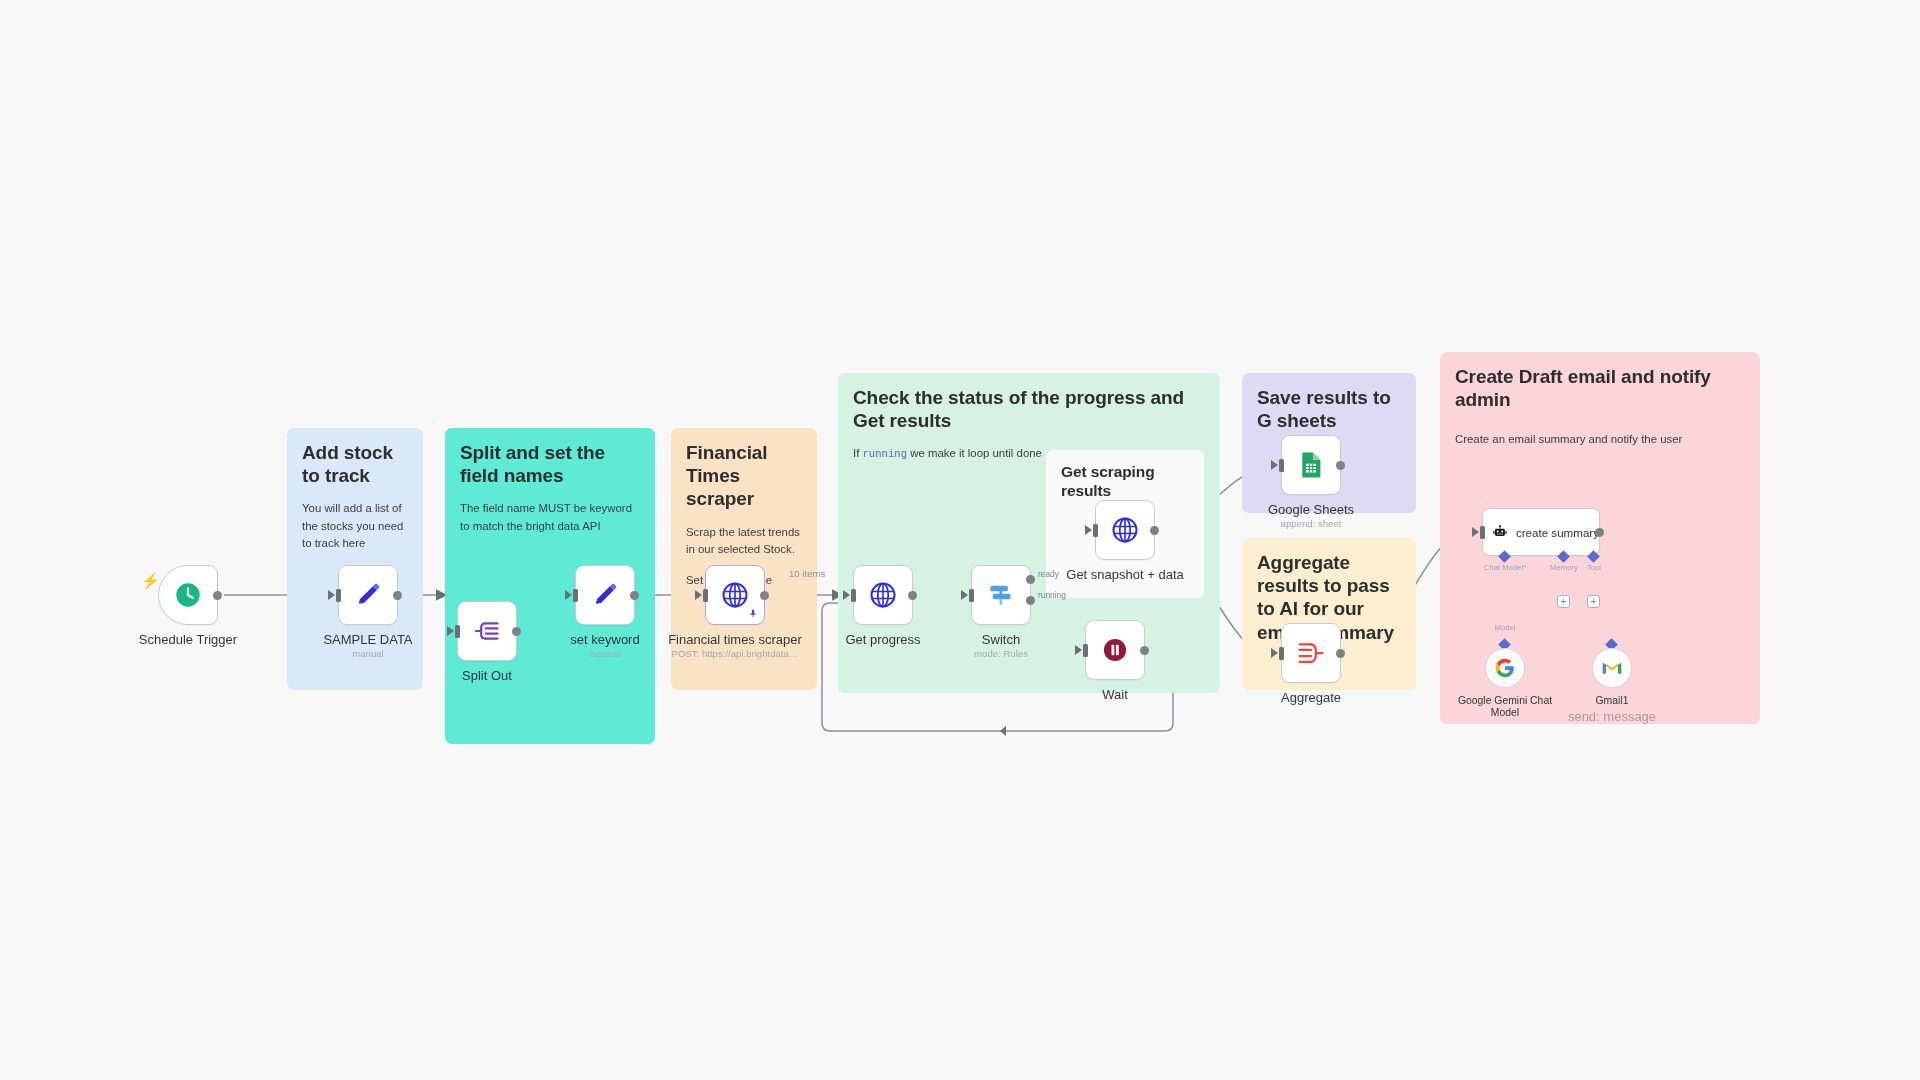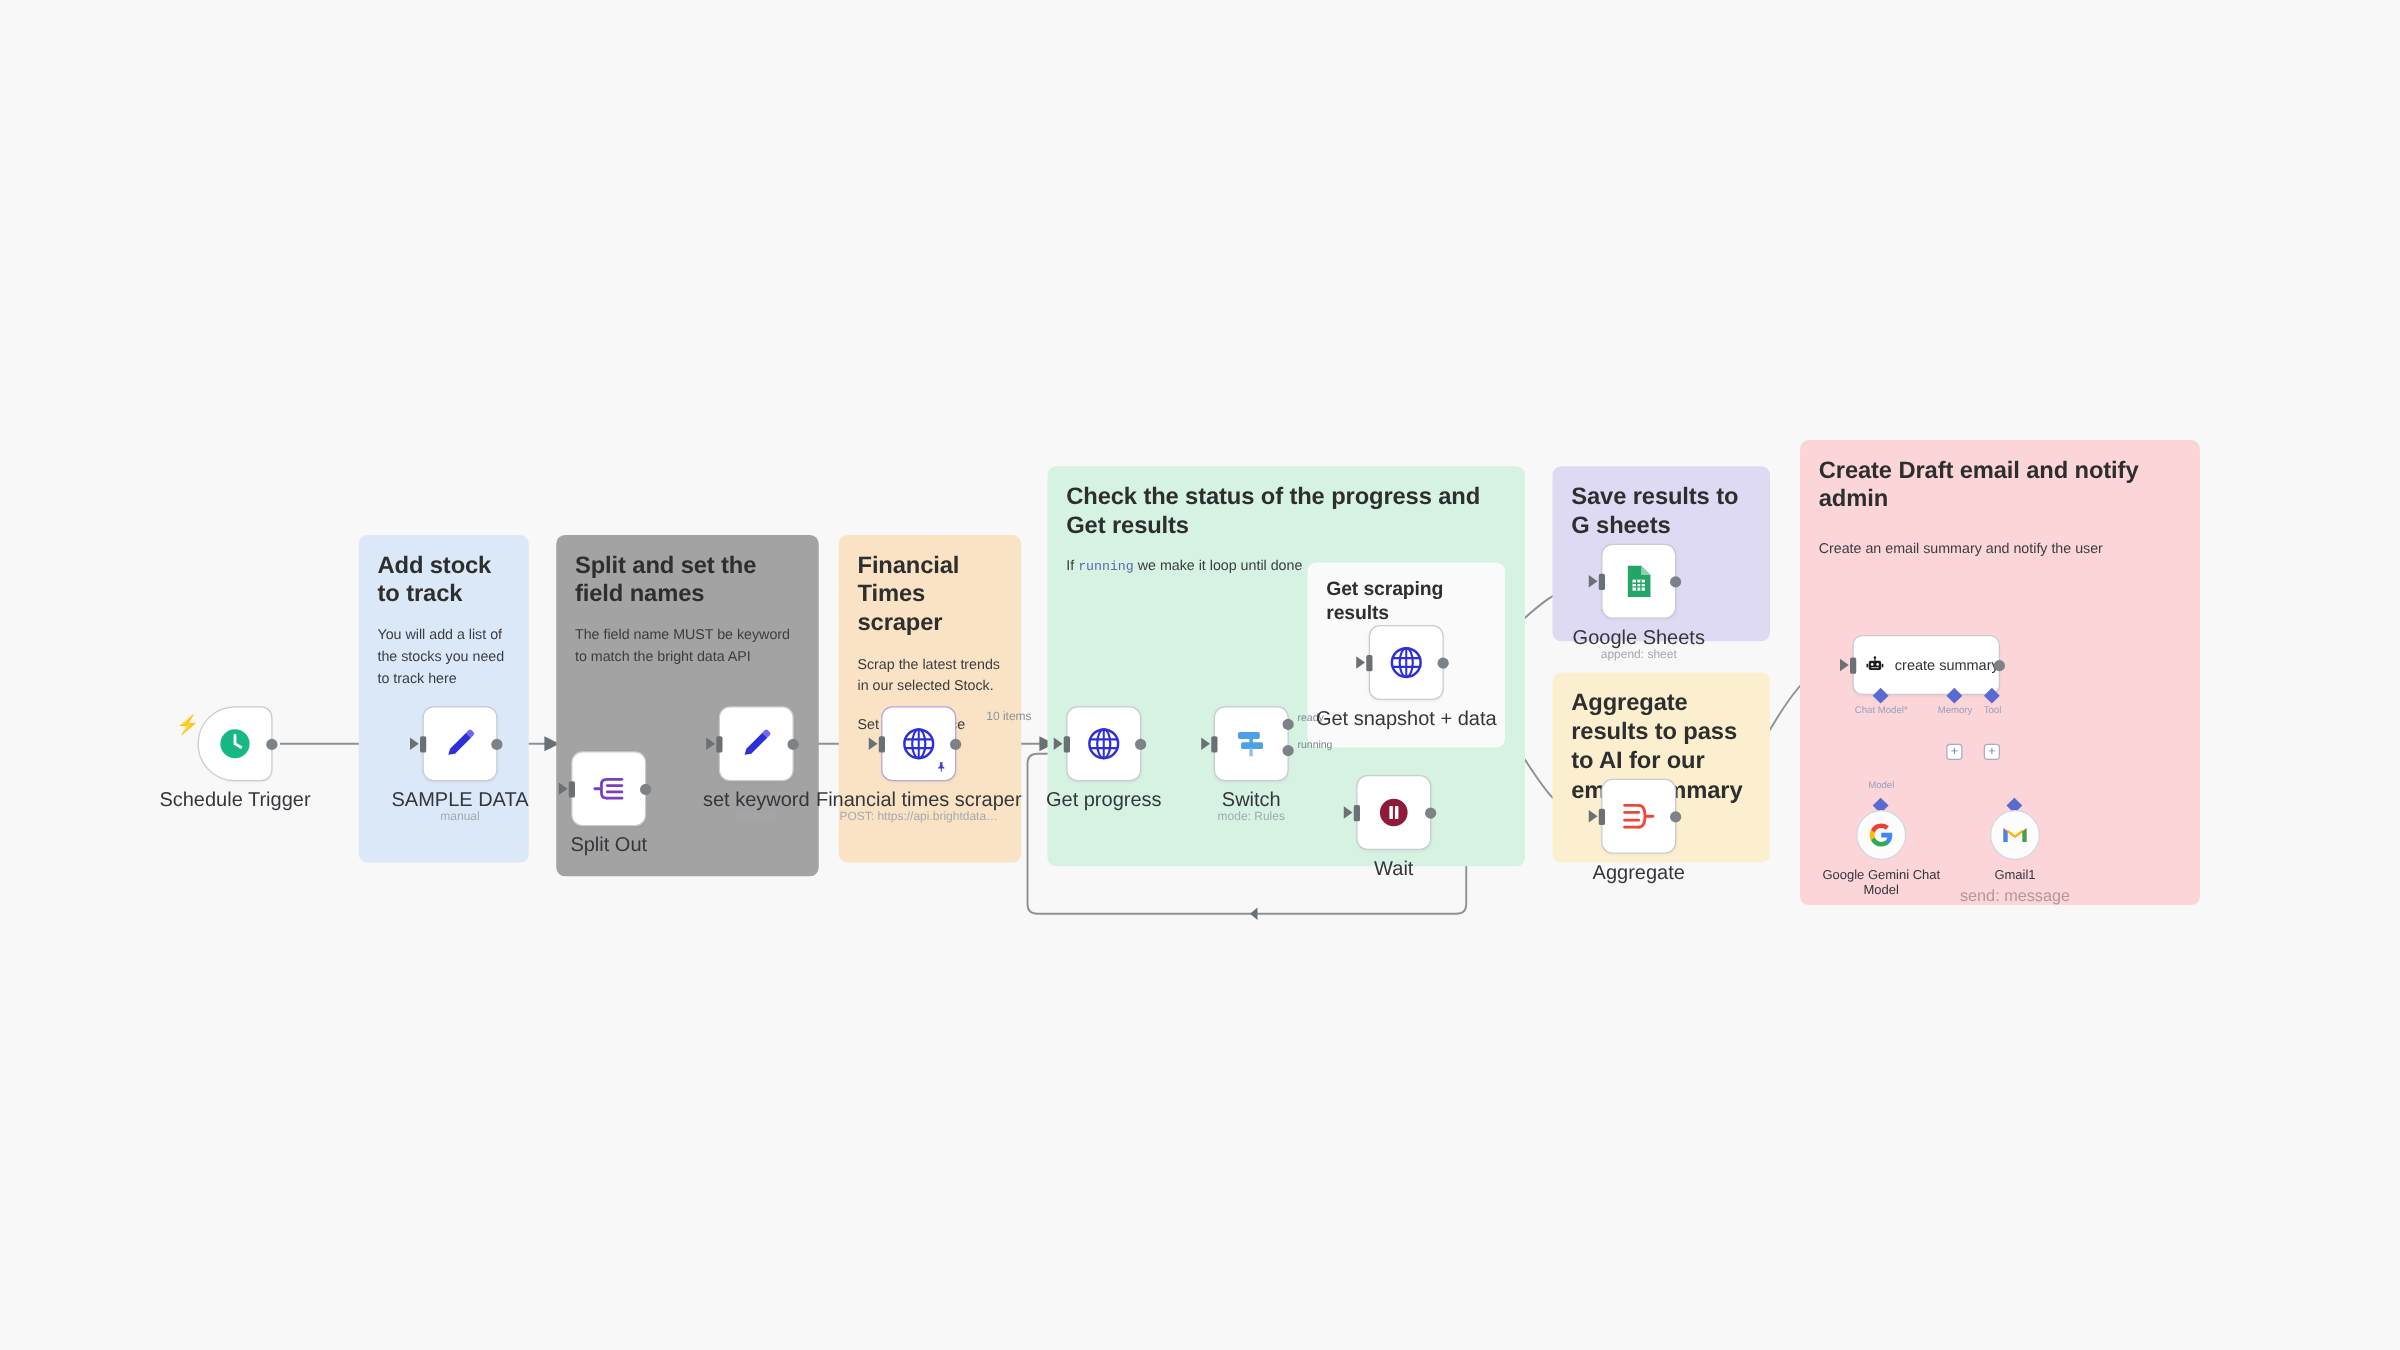--- a/index.html
+++ b/index.html
@@ -62,21 +62,21 @@
   .node.trigger {
     border-top-left-radius: 30px;
     border-bottom-left-radius: 30px;
   }
   .node.purple { border-color: #b9a5e0; }
   .node .nlabel {
     position: absolute;
     top: 66px; left: 50%;
     transform: translateX(-50%);
     white-space: nowrap;
-    font-size: 16px;
+    font-size: 13px;
     color: #33363b;
     text-align: center;
   }
   .node .nsub {
     position: absolute;
     top: 82px; left: 50%;
     transform: translateX(-50%);
     white-space: nowrap;
     font-size: 9.6px;
     color: #a4a9b1;
@@ -249,21 +249,21 @@
       <path d="M1563,556 L1563,596"></path>
       <path d="M1593,556 L1593,596"></path>
     </g>
   </svg>
 
   <div class="sticky" style="left:287px; top:428px; width:136px; height:262px; background:#dbe8f7;">
     <h3>Add stock to track</h3>
     <p>You will add a list of the stocks you need to track here</p>
   </div>
 
-  <div class="sticky" style="left:445px; top:428px; width:210px; height:273px; background:#a3a3a3;">
+  <div class="sticky" style="left:445px; top:428px; width:210px; height:316px; background:#5eead4;">
     <h3>Split and set the field names</h3>
     <p>The field name MUST be keyword to match the bright data API</p>
   </div>
 
   <div class="sticky" style="left:671px; top:428px; width:146px; height:262px; background:#fae3c4;">
     <h3>Financial Times scraper</h3>
     <p>Scrap the latest trends in our selected Stock.</p>
     <p style="margin-top:14px;">Set it to run once</p>
   </div>
 

